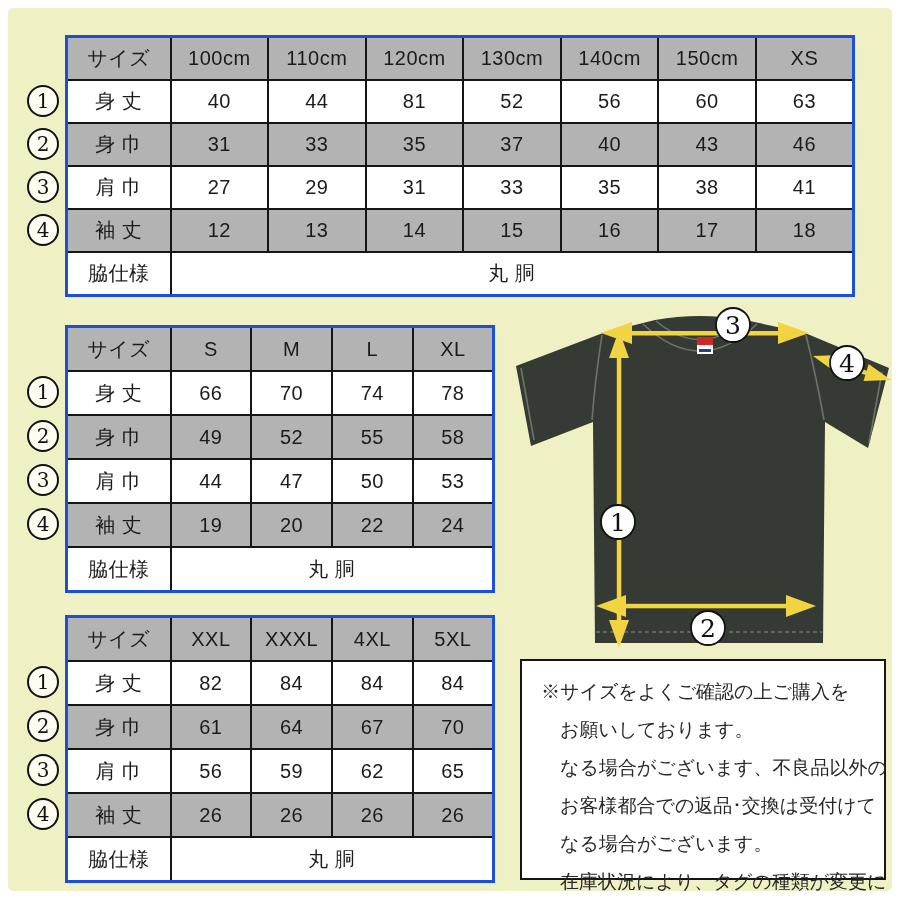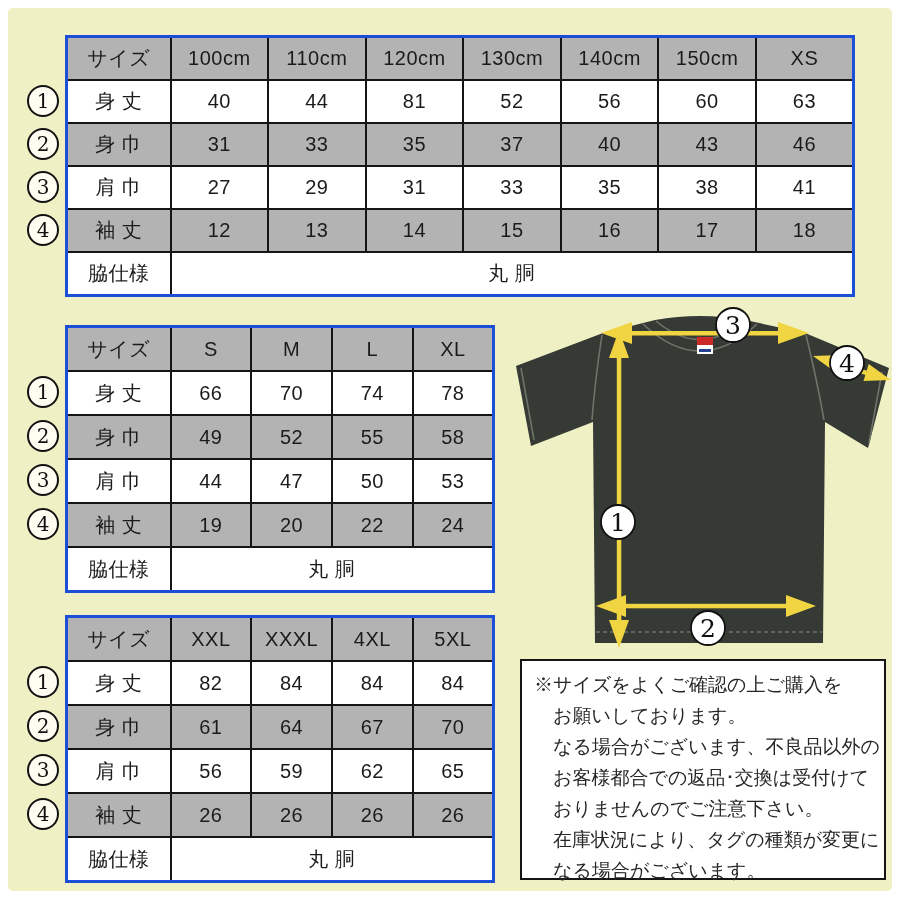--- a/index.html
+++ b/index.html
@@ -25,21 +25,21 @@
   .mk{position:absolute;left:27px;width:28px;height:28px;border:2px solid #111;border-radius:50%;
       background:#fffdf2;display:flex;align-items:center;justify-content:center;
       font-family:"DejaVu Serif",serif;font-size:20px;color:#111;}
   .mkA1{top:85px}.mkA2{top:128px}.mkA3{top:171px}.mkA4{top:214px}
   .mkB1{top:376px}.mkB2{top:420px}.mkB3{top:464px}.mkB4{top:508px}
   .mkC1{top:666px}.mkC2{top:710px}.mkC3{top:754px}.mkC4{top:798px}
 
   
   .note{position:absolute;left:520px;top:659px;width:366px;height:221px;box-sizing:border-box;
         background:#ffffff;border:2px solid #151515;padding:8px 8px 0 11px;}
-  .note p{margin:1px;font-size:19px;line-height:30px;color:#262626;padding-left:19px;white-space:nowrap;}
+  .note p{margin:8px;font-size:19px;line-height:30px;color:#262626;padding-left:19px;white-space:nowrap;}
   .note p.first{padding-left:0;}
 
   
   .shirt-svg{position:absolute;left:505px;top:310px;width:392px;height:340px;overflow:visible;}
   .circ-num{font-family:"DejaVu Serif",serif;font-size:25px;fill:#111;}
 </style>
 </head>
 <body>
 
 <div class="canvas">
@@ -284,17 +284,16 @@
       <circle cx="342" cy="53" r="17" fill="#ffffff" stroke="#111" stroke-width="1.8"></circle>
       <text class="circ-num" x="342" y="62" text-anchor="middle">4</text>
     </g>
   </svg>
 
   <div class="note">
     <p class="first">※サイズをよくご確認の上ご購入を</p>
     <p>お願いしております。</p>
     <p>なる場合がございます、不良品以外の</p>
     <p>お客様都合での返品･交換は受付けて</p>
-    <p>おりませんのでご注意下さい。</p>
+    <p>なる場合がございます。</p>
     <p>在庫状況により、タグの種類が変更に</p>
-    <p>なる場合がございます。</p>
   </div>
 </div>
 
 </body></html>

